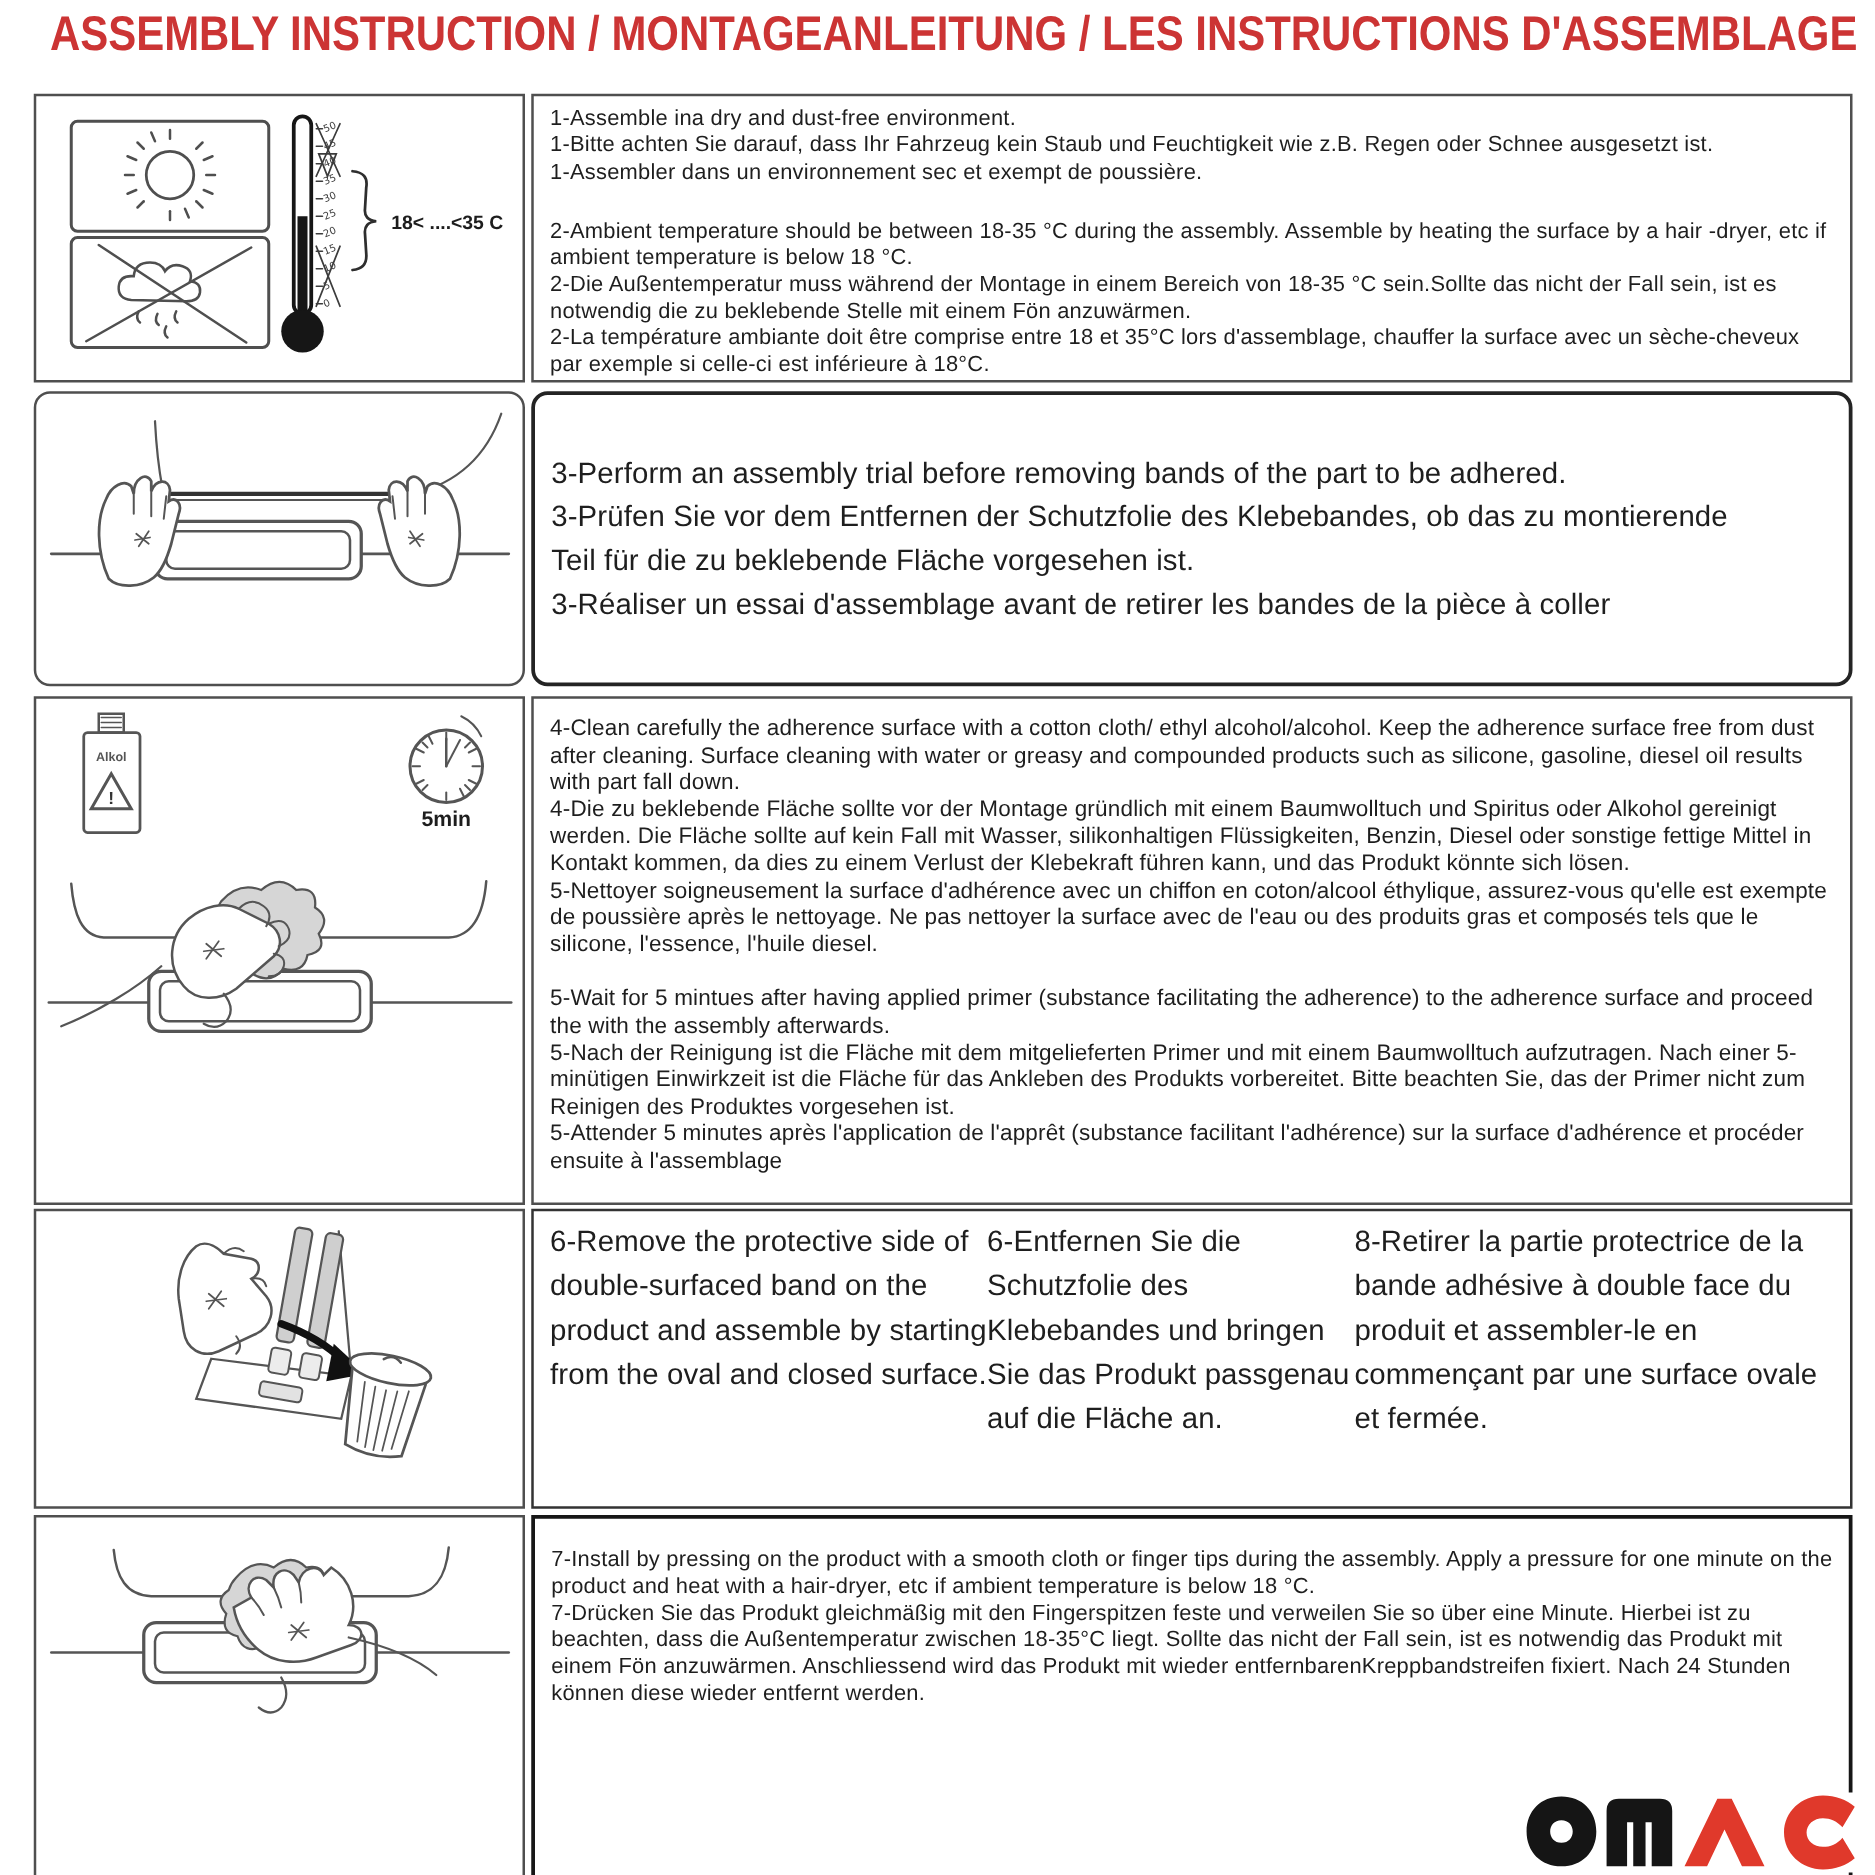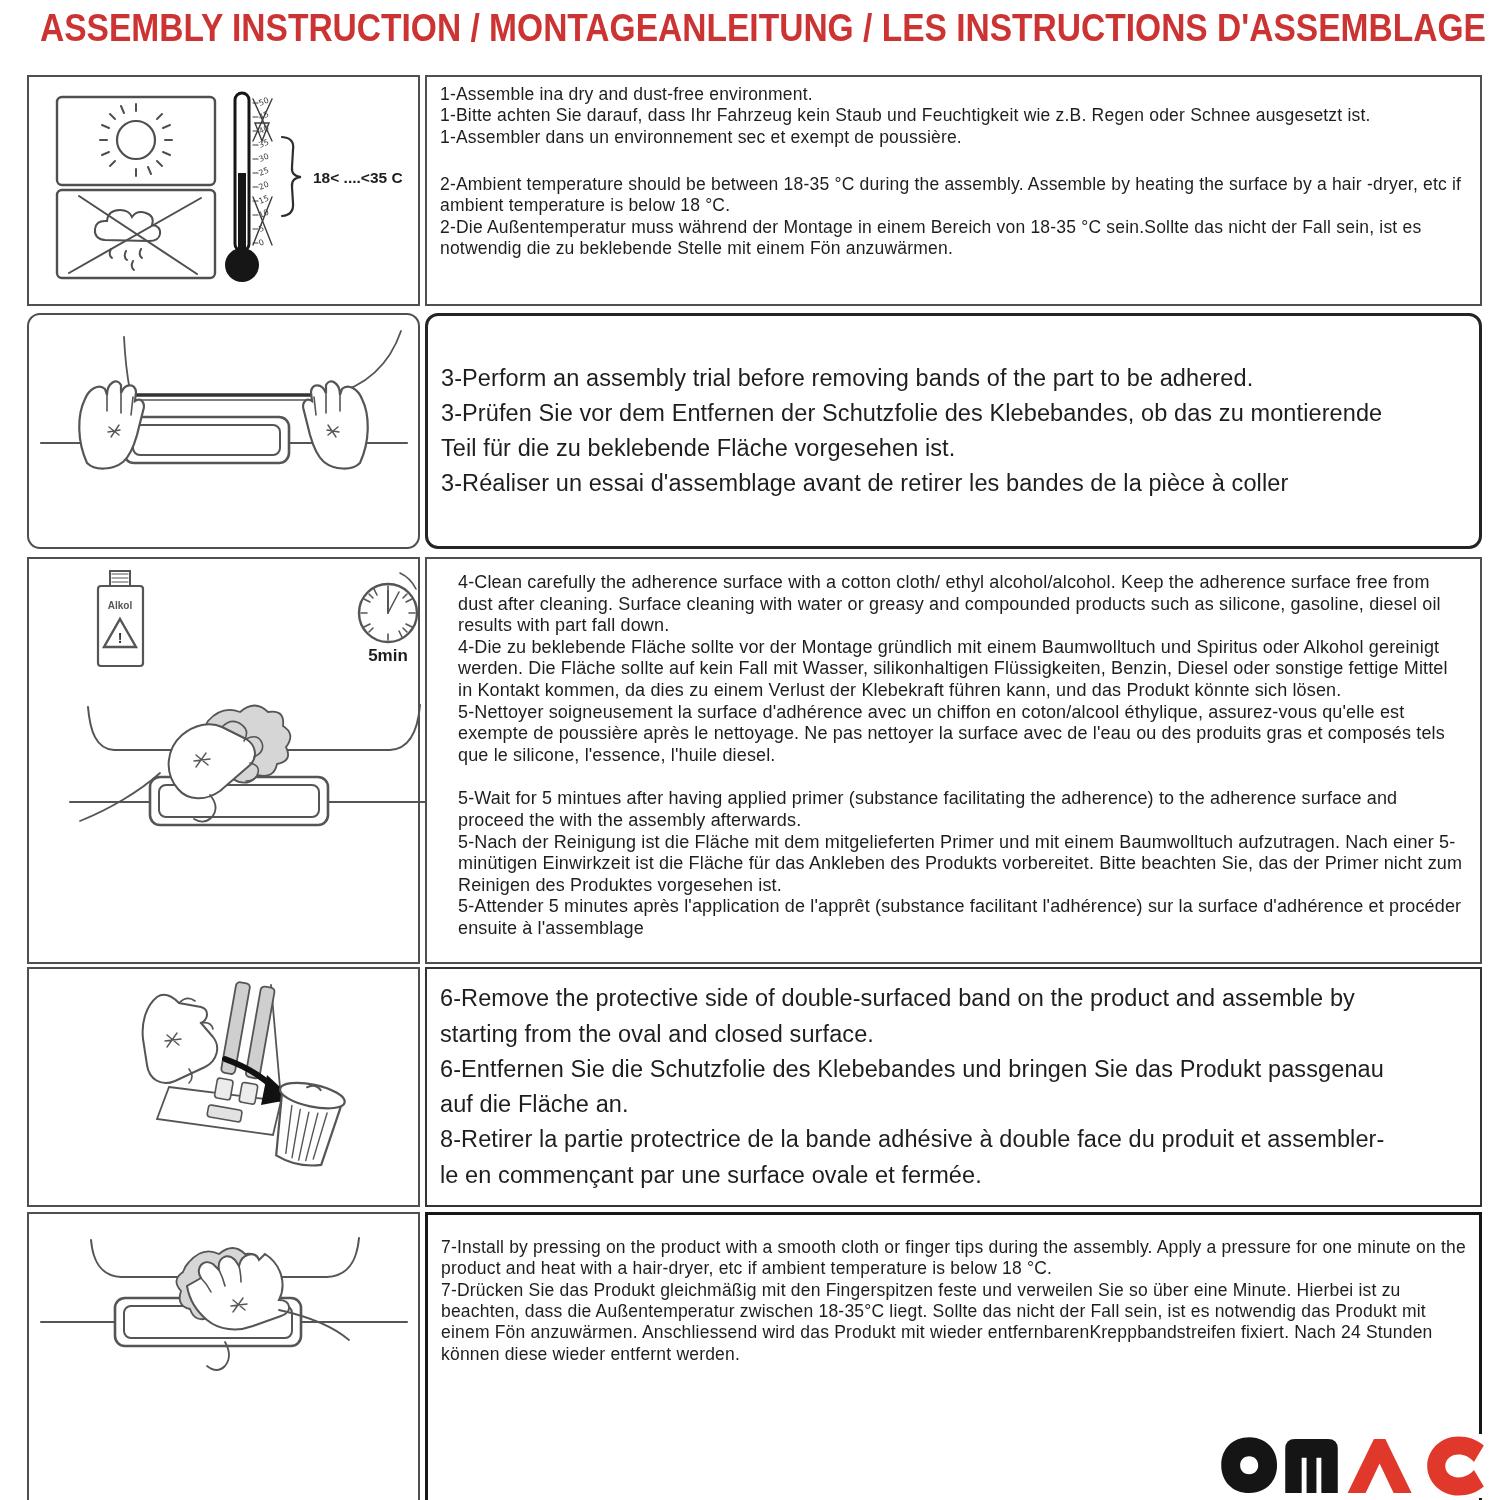--- a/index.html
+++ b/index.html
@@ -2,25 +2,25 @@
 <html><head>
 <meta charset="utf-8">
 <style>
   html,body{margin:0;padding:0;background:#fff;}
   body{width:1500px;height:1500px;position:relative;font-family:"Liberation Sans",sans-serif;color:#1e1e1e;overflow:hidden;}
   .title{position:absolute;left:40px;top:6px;font-size:39px;font-weight:800;color:#cc3434;white-space:nowrap;transform:scaleX(.86);transform-origin:left top;letter-spacing:0;}
   .illus{position:absolute;left:27px;width:393px;border:2px solid #4f4f4f;background:#fff;box-sizing:border-box;}
   .tbox{position:absolute;left:425px;width:1057px;border:2px solid #4f4f4f;background:#fff;box-sizing:border-box;padding:7px 13px;overflow:hidden;}
   .r1{top:75px;height:231px;}
   .r2{top:313px;height:236px;border-radius:13px;}
-  .r3{top:557px;height:407px;padding-left:31px;}
+  .r3{top:557px;height:407px;}
   .r4{top:967px;height:240px;}
   .r5{top:1212px;height:306px;}
   .tbox.r2{border-width:3px;border-color:#242424;display:flex;flex-direction:column;justify-content:center;}
-  .tbox.r4{border-color:#333;display:flex;flex-direction:column;justify-content:center;}
+  .tbox.r4{border-color:#333;display:flex;justify-content:center;}
   .tbox.r5{border-width:3px;border-color:#161616;padding-top:22px;}
   .tbox.r3{padding-top:13px;}
   p{margin:0;}
   .b{font-weight:normal;}
   .small{font-size:17.5px;line-height:1.22;letter-spacing:.2px;}
   .mid{font-size:18px;line-height:1.2;letter-spacing:.15px;}
   .big{font-size:23.5px;line-height:1.5;letter-spacing:.1px;max-width:960px;}
   .gap{height:26px;}
   .gap2{height:22px;}
   svg{display:block;}
@@ -111,20 +111,21 @@
   </svg>
 </div>
 
 <div class="tbox r1">
   <p class="small b">1-Assemble ina dry and dust-free environment.</p>
   <p class="small">1-Bitte achten Sie darauf, dass Ihr Fahrzeug kein Staub und Feuchtigkeit wie z.B. Regen oder Schnee ausgesetzt ist.</p>
   <p class="small">1-Assembler dans un environnement sec et exempt de poussière.</p>
   <div class="gap"></div>
   <p class="small b">2-Ambient temperature should be between 18-35 °C  during the assembly. Assemble by heating the surface by a hair -dryer, etc if ambient temperature is below 18 °C.</p>
   <p class="small">2-Die Außentemperatur muss während der Montage in einem Bereich von 18-35 °C  sein.Sollte das nicht der Fall sein, ist es notwendig die zu beklebende Stelle mit einem Fön anzuwärmen.</p>
+  <p class="small">2-La température ambiante doit être comprise entre 18 et 35°C lors d'assemblage, chauffer la surface avec un sèche-cheveux par exemple si celle-ci est inférieure à 18°C.</p>
 </div>
 
 <div class="illus r2">
   <svg viewBox="0 0 389 232" width="389" height="232">
     <g stroke="#555" fill="none" stroke-width="2.2" stroke-linecap="round">
       <line x1="12" y1="128" x2="95" y2="128"></line>
       <line x1="260" y1="128" x2="378" y2="128"></line>
       <rect x="95" y="102" width="165" height="46" rx="10" fill="#fff" stroke-width="2.6"></rect>
       <rect x="104" y="110" width="147" height="30" rx="7" fill="#fff" stroke-width="2"></rect>
       <path d="M95,22 C96,42 98,60 101,76" stroke-width="1.8"></path>

